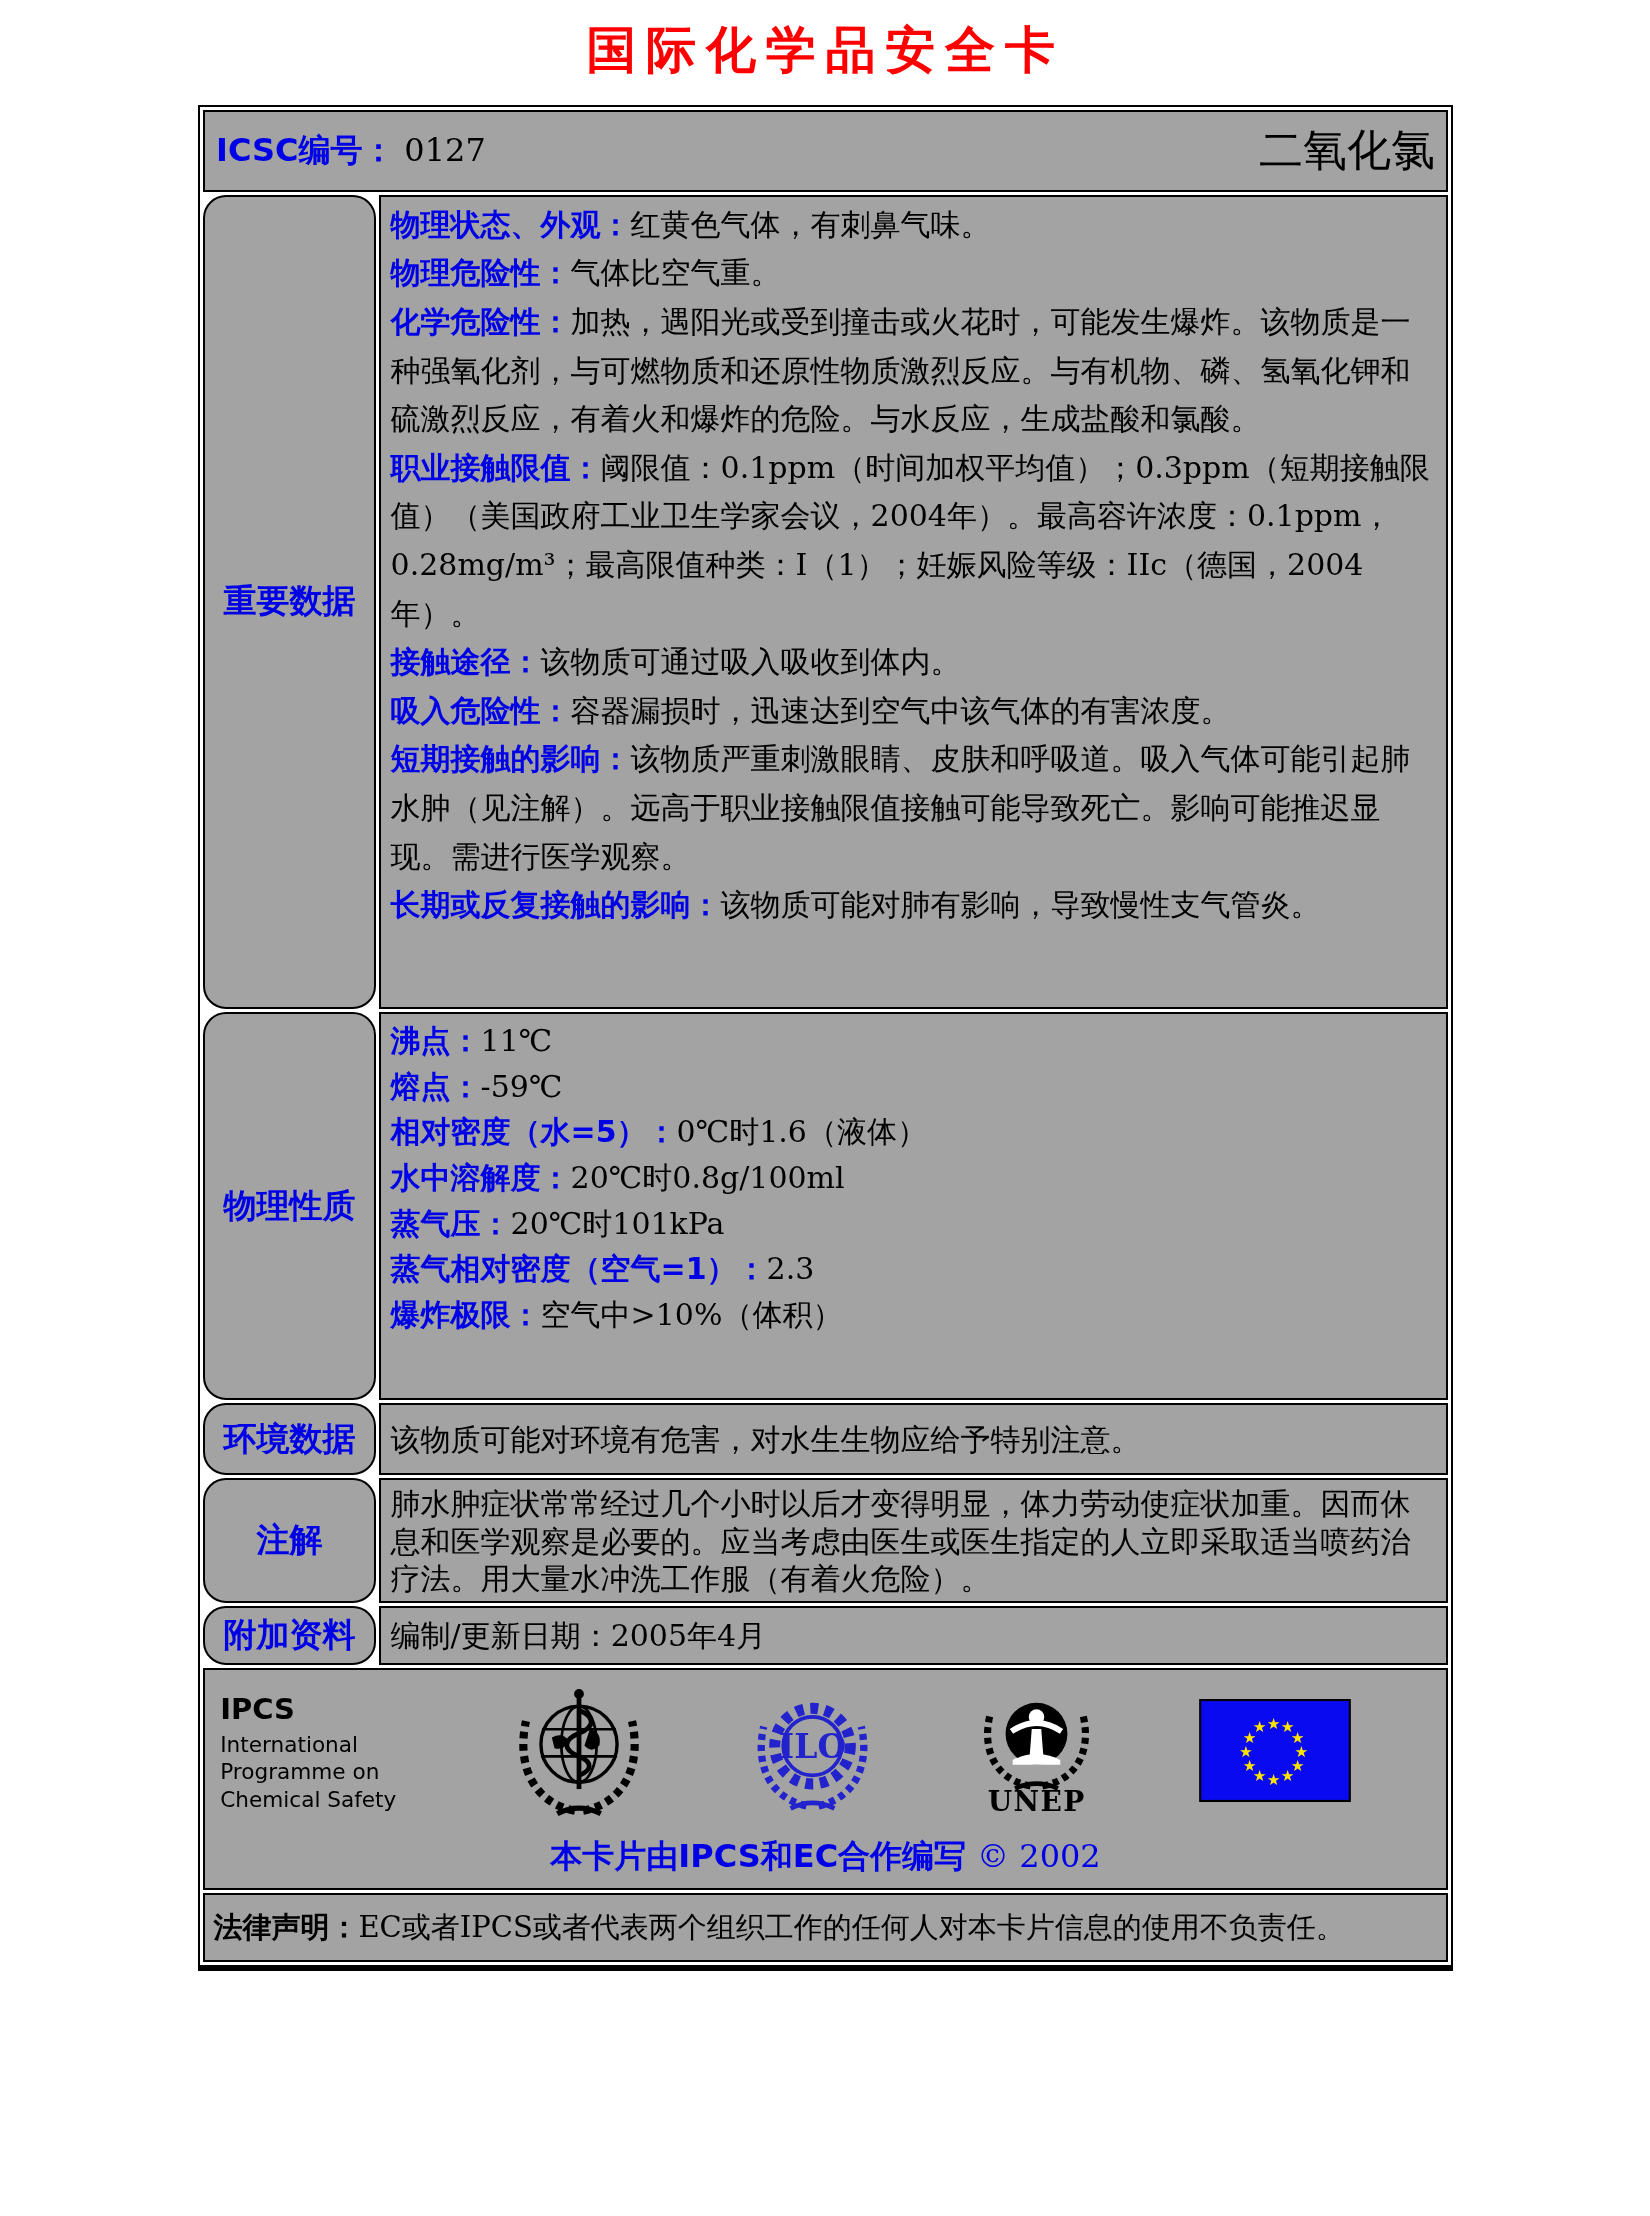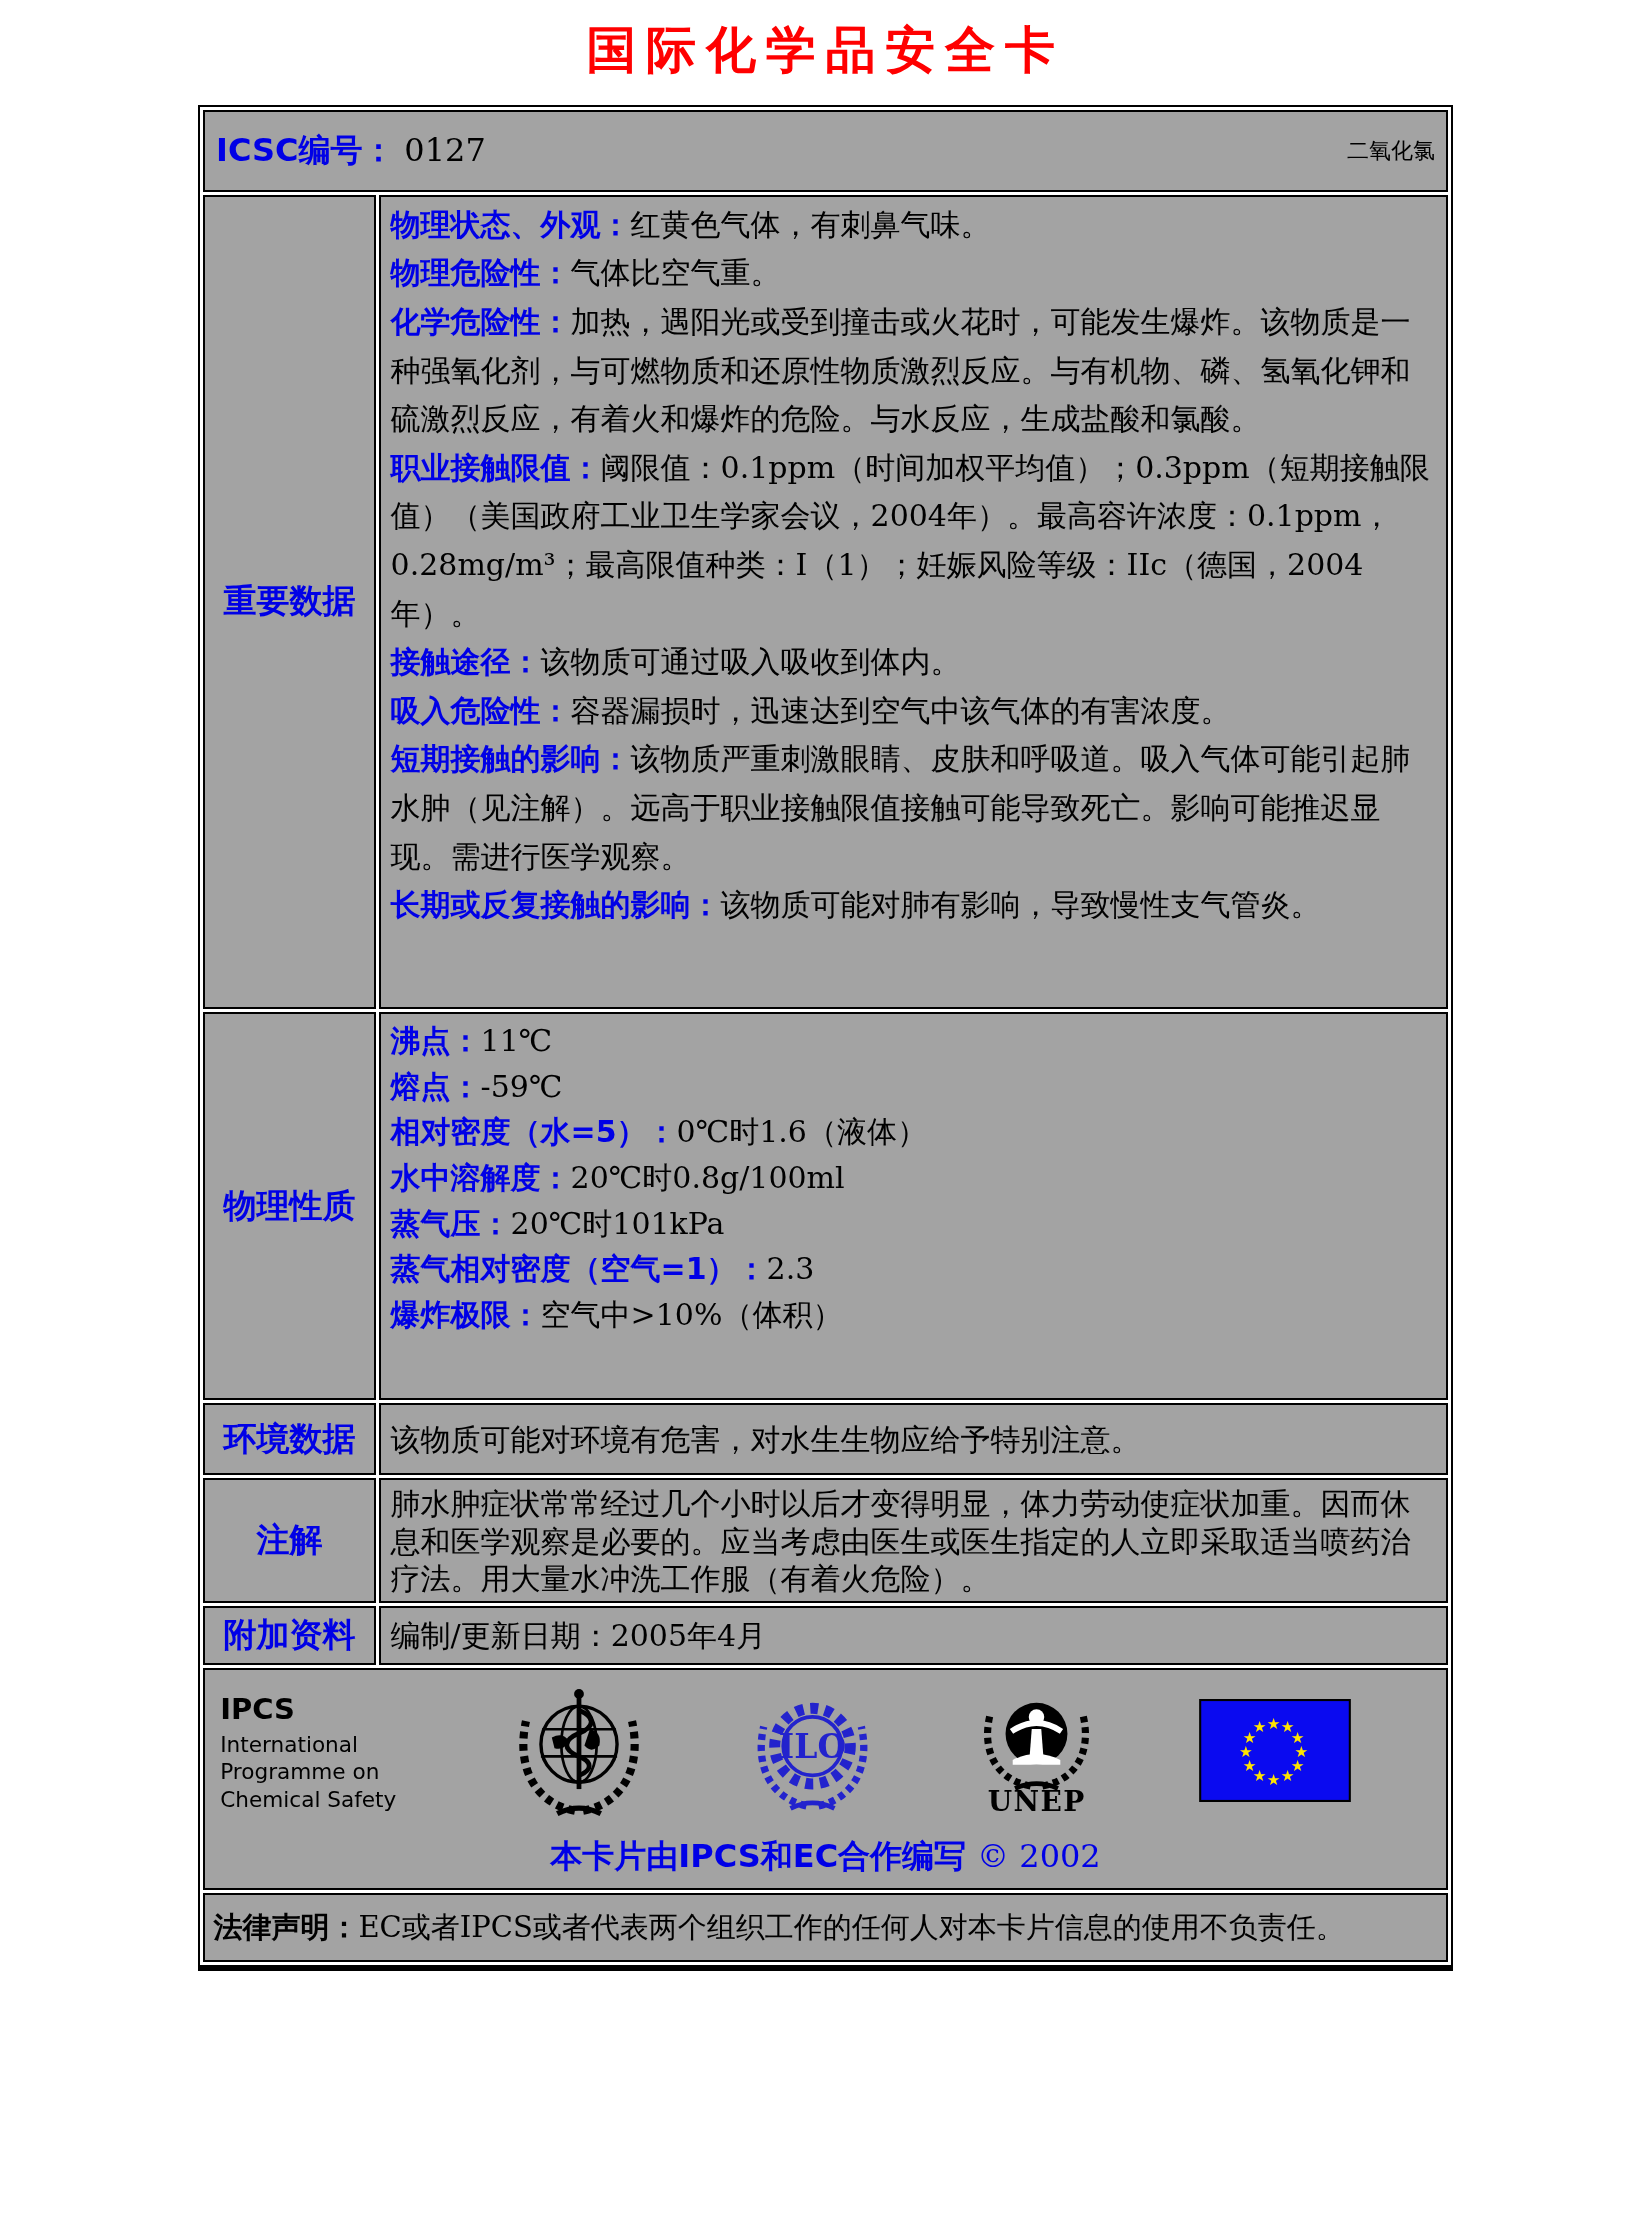--- a/index.html
+++ b/index.html
@@ -21,31 +21,32 @@
     border:2.1px solid #000;border-bottom-width:6.3px;
     border-collapse:separate;border-spacing:3.5px;
     background:#fff;
   }
   td{border:2.1px solid #000;vertical-align:top;background:#a3a3a3;}
   td.label-cell{
     width:166px;text-align:center;vertical-align:middle;
     font-family:"DejaVu Sans","Liberation Sans",sans-serif;
     font-weight:bold;font-size:33px;color:#0000e6;
     padding:2.8px 1.4px;
+    border-radius:23px;
   }
   td.content-cell{padding:4.2px 9.8px;font-size:30px;line-height:1.62;}
   
   td.head-cell{height:78px;vertical-align:middle;padding:0 11px;}
   .head-flex{display:flex;justify-content:space-between;align-items:center;}
   .icsc-label{
     font-family:"DejaVu Sans","Liberation Sans",sans-serif;
     font-weight:bold;color:#0000e6;font-size:32px;
   }
   .icsc-number{font-size:32px;color:#000;padding-left:9.8px;}
-  .chem-name{font-size:22px;color:#000;}
+  .chem-name{font-size:44px;color:#000;}
   
   .blab{
     font-family:"DejaVu Sans","Liberation Sans",sans-serif;
     font-weight:bold;color:#0000e6;
   }
   .para{margin:0;}
   td.imp{height:802px;}
   td.phys{height:376px;}
   td.phys .para{line-height:1.52;}
   td.env{height:59px;vertical-align:middle;line-height:1.3;}

